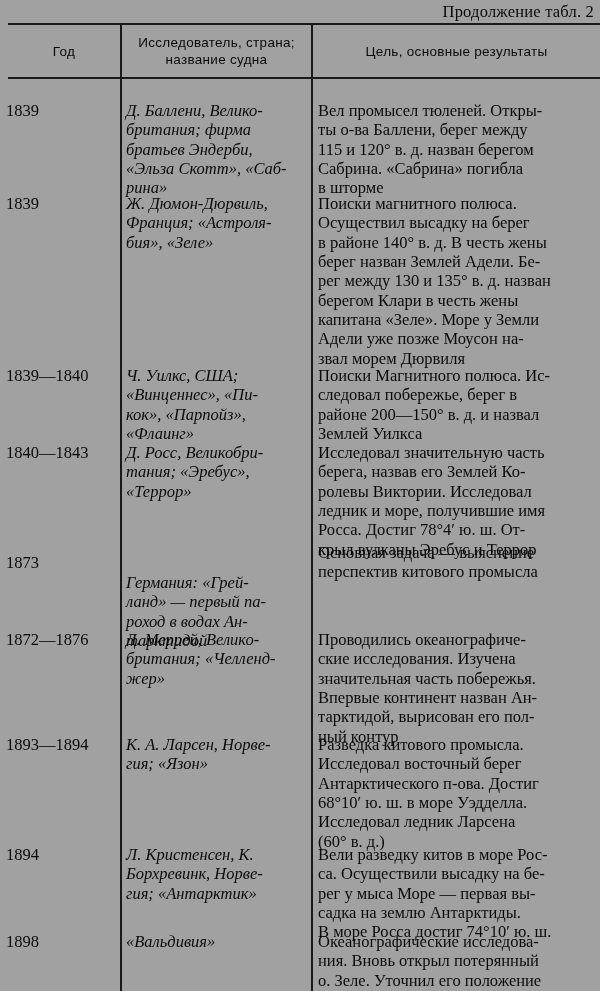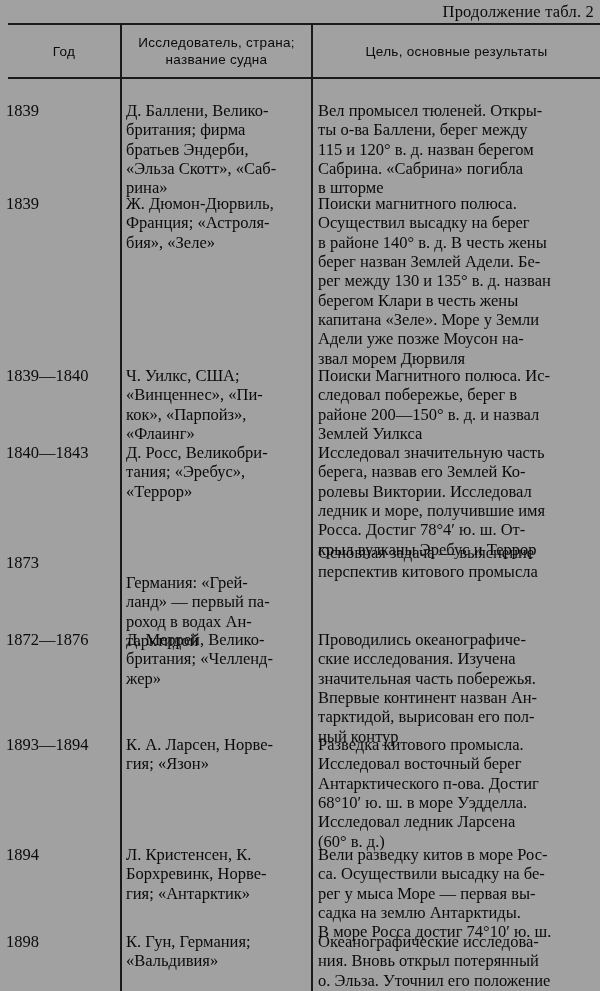--- a/index.html
+++ b/index.html
@@ -61,20 +61,21 @@
       white-space: pre-line;
     }
     .c-year {
       left: 6px;
       width: 100px;
       white-space: nowrap;
     }
     .c-who {
       left: 126px;
       width: 184px;
+      font-style: italic;
     }
     .c-res {
       left: 318px;
       width: 280px;
       text-align: justify;
       text-align-last: left;
     }
     .c-res .ln, .c-who .ln {
       display: block;
       white-space: nowrap;
@@ -138,15 +139,15 @@
 </div>
 
 <div class="row" style="top:845px;">
   <div class="cell c-year">1894</div>
   <div class="cell c-who"><span class="ln">Л. Кристенсен, К.</span><span class="ln">Борхревинк, Норве-</span><span class="ln">гия; «Антарктик»</span></div>
   <div class="cell c-res"><span class="ln">Вели разведку китов в море Рос-</span><span class="ln">са. Осуществили высадку на бе-</span><span class="ln">рег у мыса Море — первая вы-</span><span class="ln">садка на землю Антарктиды.</span><span class="ln">В море Росса достиг 74°10′ ю. ш.</span></div>
 </div>
 
 <div class="row" style="top:932px;">
   <div class="cell c-year">1898</div>
-  <div class="cell c-who"><span class="ln">К. Гун, Германия;</span><span class="ln">«Вальдивия»</span></div>
-  <div class="cell c-res"><span class="ln">Океанографические исследова-</span><span class="ln">ния. Вновь открыл потерянный</span><span class="ln">о. Эльза. Уточнил его положение</span></div>
+  <div class="cell c-who"><span class="ln">«Вальдивия»</span></div>
+  <div class="cell c-res"><span class="ln">Океанографические исследова-</span><span class="ln">ния. Вновь открыл потерянный</span><span class="ln">о. Зеле. Уточнил его положение</span></div>
 </div>
 
 </body></html>

